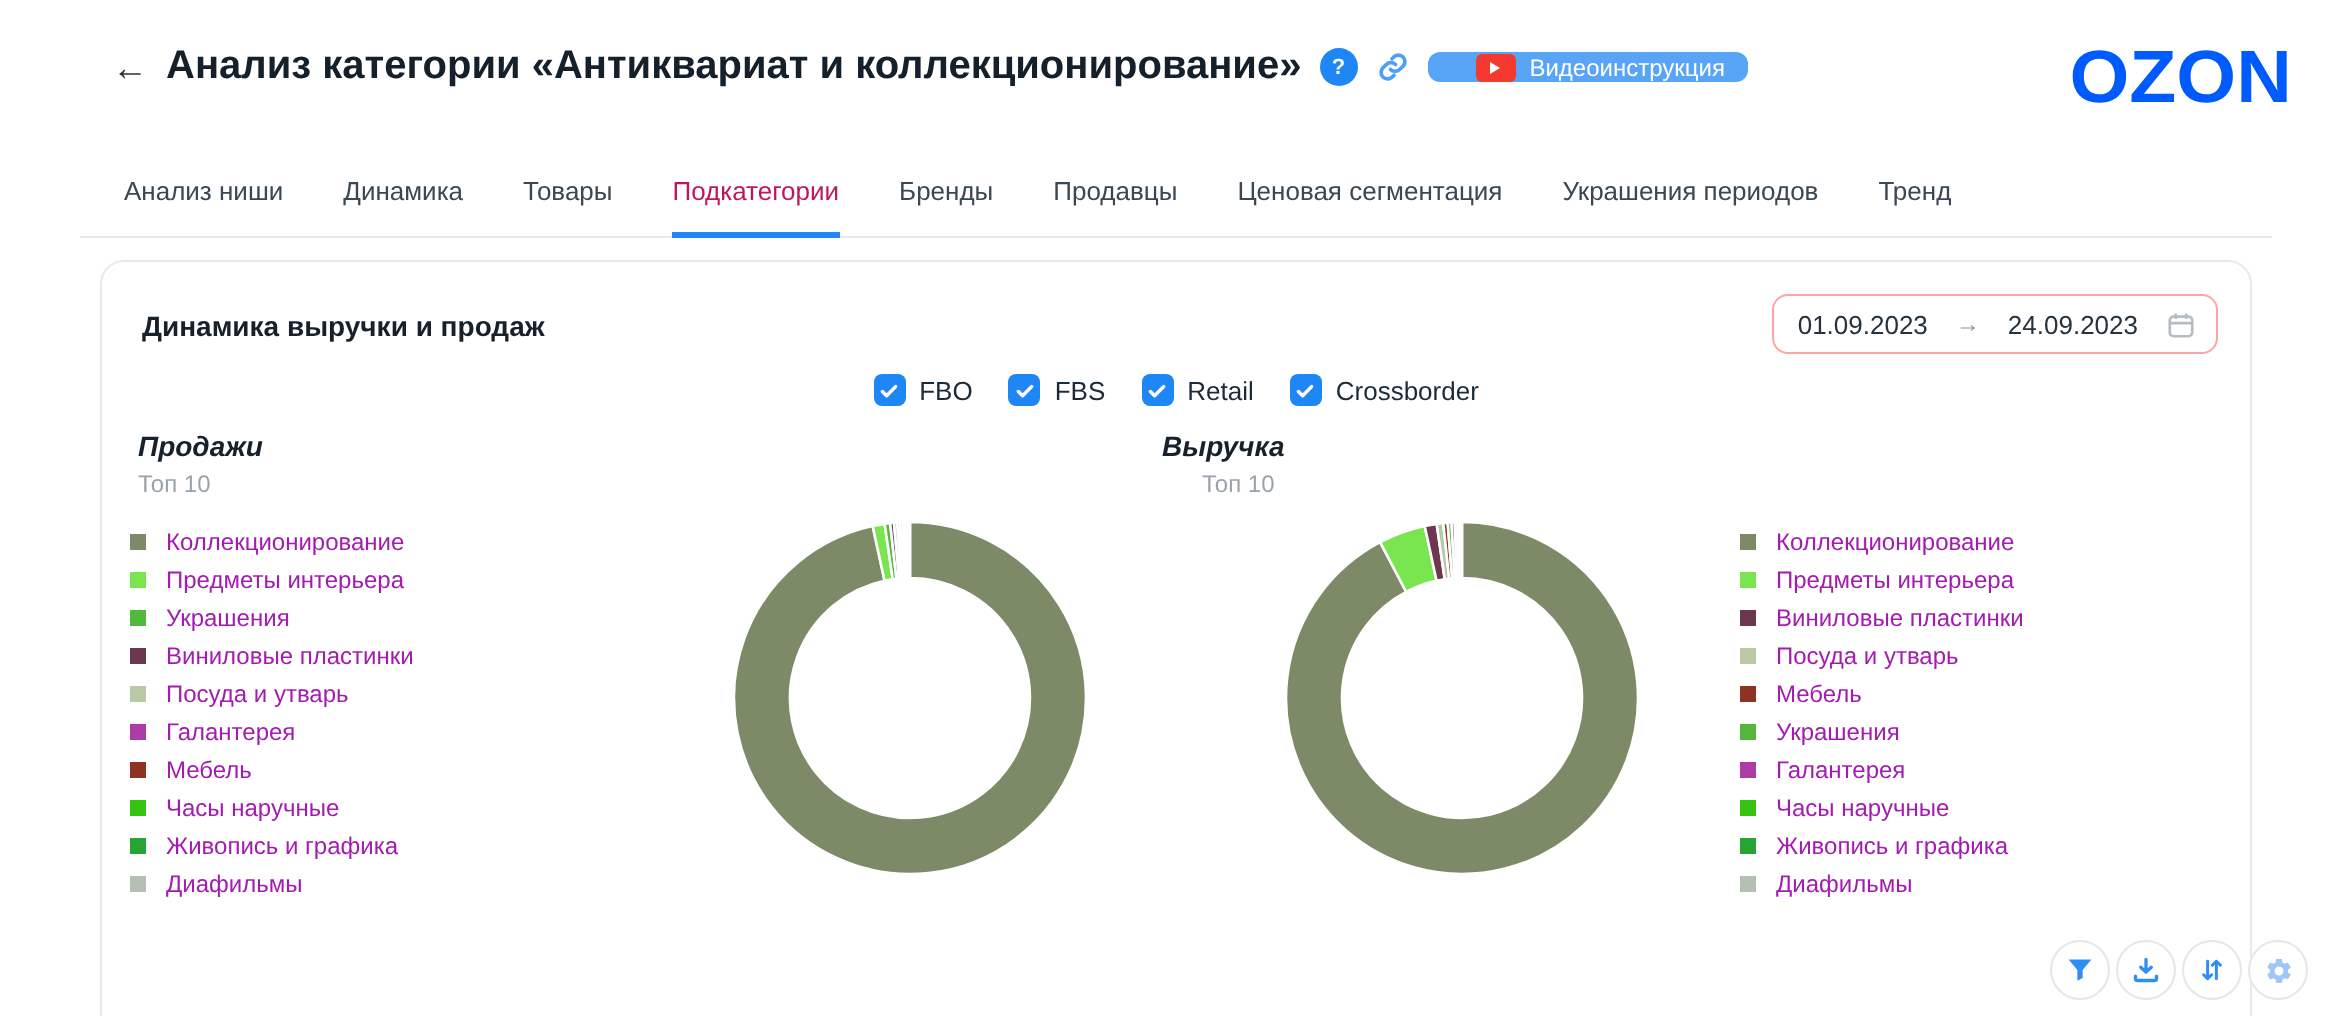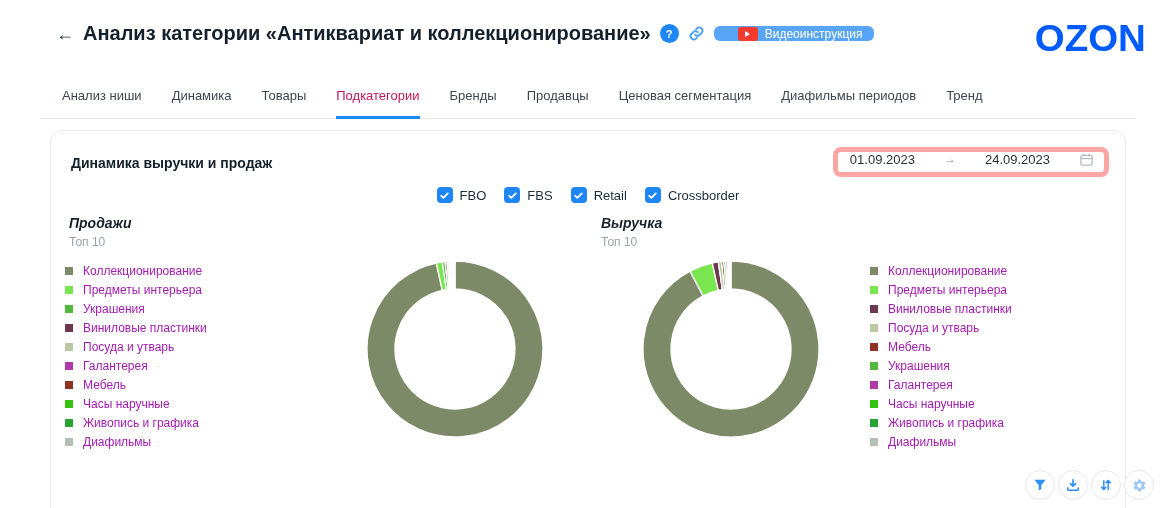--- a/index.html
+++ b/index.html
@@ -25,22 +25,22 @@
   .tabs { position:absolute; left:40px; right:40px; top:82px; display:flex; gap:30px;
     padding-left:22px; border-bottom:1px solid #e8ebee; }
   .tab { font-size:13px; color:#3b4752; padding:6px 0 13px 0; border-bottom:3px solid transparent;
     margin-bottom:-1px; cursor:pointer; white-space:nowrap; }
   .tab.active { color:#be185d; border-bottom-color:#1e88f7; }
 
   
   .card { position:absolute; left:50px; top:130px; width:1076px; height:424px;
     border:1px solid #e7e9ec; border-radius:12px; background:#fff; }
   .card-title { position:absolute; left:20px; top:24px; font-size:14px; font-weight:bold; color:#16212c; }
-  .datepicker { position:absolute; right:16px; top:16px; height:30px; display:flex; align-items:flex-start;
-    gap:29px; border:5px solid #fca5a5; border-radius:8px; padding:0 10px 0 12px; background:#fff; cursor:pointer; }
+  .datepicker { position:absolute; right:16px; top:16px; height:30px; display:flex; align-items:center;
+    gap:14px; border:1px solid #fca5a5; border-radius:8px; padding:0 10px 0 12px; background:#fff; cursor:pointer; }
   .datepicker .d { font-size:13px; color:#26323e; }
   .datepicker .arr { font-size:12px; color:#8a939e; }
   .filters { position:absolute; left:0; right:0; top:56px; display:flex; justify-content:center; gap:18px; }
   .filter { display:flex; align-items:center; gap:7px; cursor:pointer; }
   .cb { width:16px; height:16px; border-radius:4px; display:flex; align-items:center; justify-content:center; }
   .filter .flbl { font-size:13px; color:#1c2b3a; }
 
   .sec-title { position:absolute; font-size:14px; font-weight:bold; color:#16212c;font-style:italic; }
   .sec-sub { position:absolute; font-size:12px; color:#9aa3ad; }
   .legend { position:absolute; list-style:none; }
@@ -79,21 +79,21 @@
   <div class="logo" style="color: rgb(0, 91, 255);">OZON</div>
 
   <div class="tabs" id="tabs">
       <div class="tab">Анализ ниши</div>
       <div class="tab">Динамика</div>
       <div class="tab">Товары</div>
       <div class="tab active">Подкатегории</div>
       <div class="tab">Бренды</div>
       <div class="tab">Продавцы</div>
       <div class="tab">Ценовая сегментация</div>
-      <div class="tab">Диафильмы периодов</div>
+      <div class="tab">Украшения периодов</div>
       <div class="tab">Тренд</div>
     </div>
 
   <div class="card">
     <div class="card-title">Динамика выручки и продаж</div>
 
     <div class="datepicker">
       <span class="d">01.09.2023</span>
       <span class="arr">→</span>
       <span class="d">24.09.2023</span>
@@ -188,21 +188,21 @@
         <path d="M77.33 2.92 A88 88 0 0 1 80.07 2.56 L83.23 30.38 A60 60 0 0 0 81.36 30.63 Z" fill="#52b93d" stroke="#fff" stroke-width="1.3"></path>
         <path d="M80.07 2.56 A88 88 0 0 1 81.99 2.36 L84.54 30.25 A60 60 0 0 0 83.23 30.38 Z" fill="#6d3750" stroke="#fff" stroke-width="1.3"></path>
         <path d="M81.99 2.36 A88 88 0 0 1 83.65 2.23 L85.67 30.16 A60 60 0 0 0 84.54 30.25 Z" fill="#b8c9a3" stroke="#fff" stroke-width="1.3"></path>
         <path d="M83.65 2.23 A88 88 0 0 1 85.03 2.14 L86.61 30.10 A60 60 0 0 0 85.67 30.16 Z" fill="#ae3aa6" stroke="#fff" stroke-width="1.3"></path>
         <path d="M85.03 2.14 A88 88 0 0 1 86.41 2.07 L87.55 30.05 A60 60 0 0 0 86.61 30.10 Z" fill="#8e3221" stroke="#fff" stroke-width="1.3"></path>
         <path d="M86.41 2.07 A88 88 0 0 1 87.51 2.04 L88.30 30.02 A60 60 0 0 0 87.55 30.05 Z" fill="#35c30f" stroke="#fff" stroke-width="1.3"></path>
         <path d="M87.51 2.04 A88 88 0 0 1 88.89 2.01 L89.25 30.00 A60 60 0 0 0 88.30 30.02 Z" fill="#27a432" stroke="#fff" stroke-width="1.3"></path>
         <path d="M88.89 2.01 A88 88 0 0 1 90.00 2.00 L90.00 30.00 A60 60 0 0 0 89.25 30.00 Z" fill="#b5c0b4" stroke="#fff" stroke-width="1.3"></path>
       </svg>
 
-    <div class="sec-title" style="left:550px; top:84px;">Выручка</div>
+    <div class="sec-title" style="left:530px; top:84px;">Выручка</div>
     <div class="sec-sub" style="left:550px; top:104px;">Топ 10</div>
     <svg class="donut" id="donut-right" style="left:590px; top:128px;" viewBox="0 0 180 180">
         <path d="M90.00 2.00 A88 88 0 1 1 49.07 12.10 L62.09 36.89 A60 60 0 1 0 90.00 30.00 Z" fill="#7d8a67" stroke="#fff" stroke-width="1.3"></path>
         <path d="M49.07 12.10 A88 88 0 0 1 71.34 4.00 L77.28 31.36 A60 60 0 0 0 62.09 36.89 Z" fill="#79e64f" stroke="#fff" stroke-width="1.3"></path>
         <path d="M71.34 4.00 A88 88 0 0 1 77.33 2.92 L81.36 30.63 A60 60 0 0 0 77.28 31.36 Z" fill="#6d3750" stroke="#fff" stroke-width="1.3"></path>
         <path d="M77.33 2.92 A88 88 0 0 1 80.62 2.50 L83.60 30.34 A60 60 0 0 0 81.36 30.63 Z" fill="#b8c9a3" stroke="#fff" stroke-width="1.3"></path>
         <path d="M80.62 2.50 A88 88 0 0 1 82.82 2.29 L85.10 30.20 A60 60 0 0 0 83.60 30.34 Z" fill="#8e3221" stroke="#fff" stroke-width="1.3"></path>
         <path d="M82.82 2.29 A88 88 0 0 1 84.75 2.16 L86.42 30.11 A60 60 0 0 0 85.10 30.20 Z" fill="#52b93d" stroke="#fff" stroke-width="1.3"></path>
         <path d="M84.75 2.16 A88 88 0 0 1 86.41 2.07 L87.55 30.05 A60 60 0 0 0 86.42 30.11 Z" fill="#ae3aa6" stroke="#fff" stroke-width="1.3"></path>
         <path d="M86.41 2.07 A88 88 0 0 1 87.79 2.03 L88.49 30.02 A60 60 0 0 0 87.55 30.05 Z" fill="#35c30f" stroke="#fff" stroke-width="1.3"></path>

